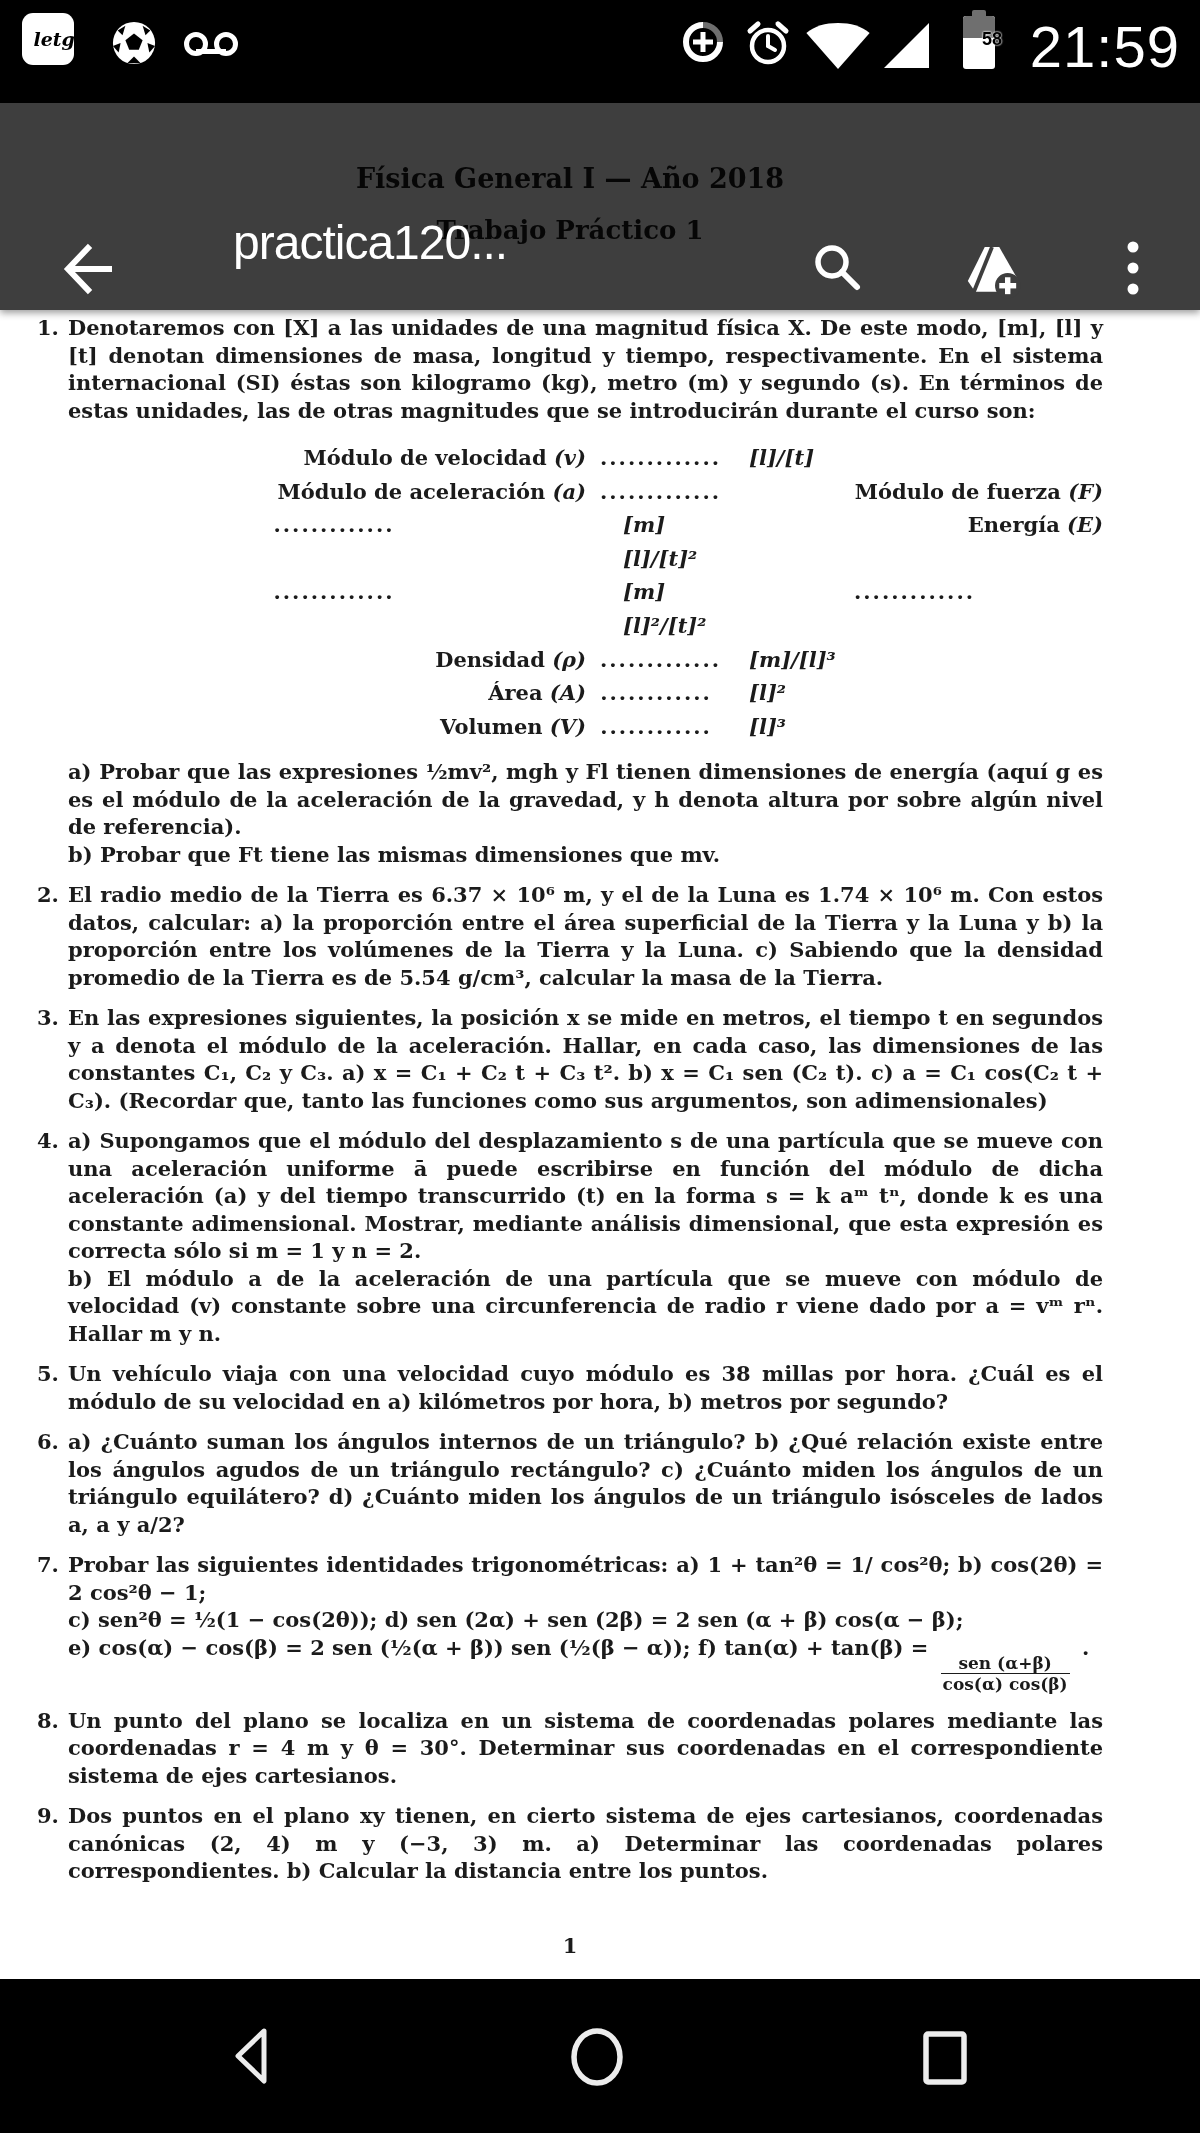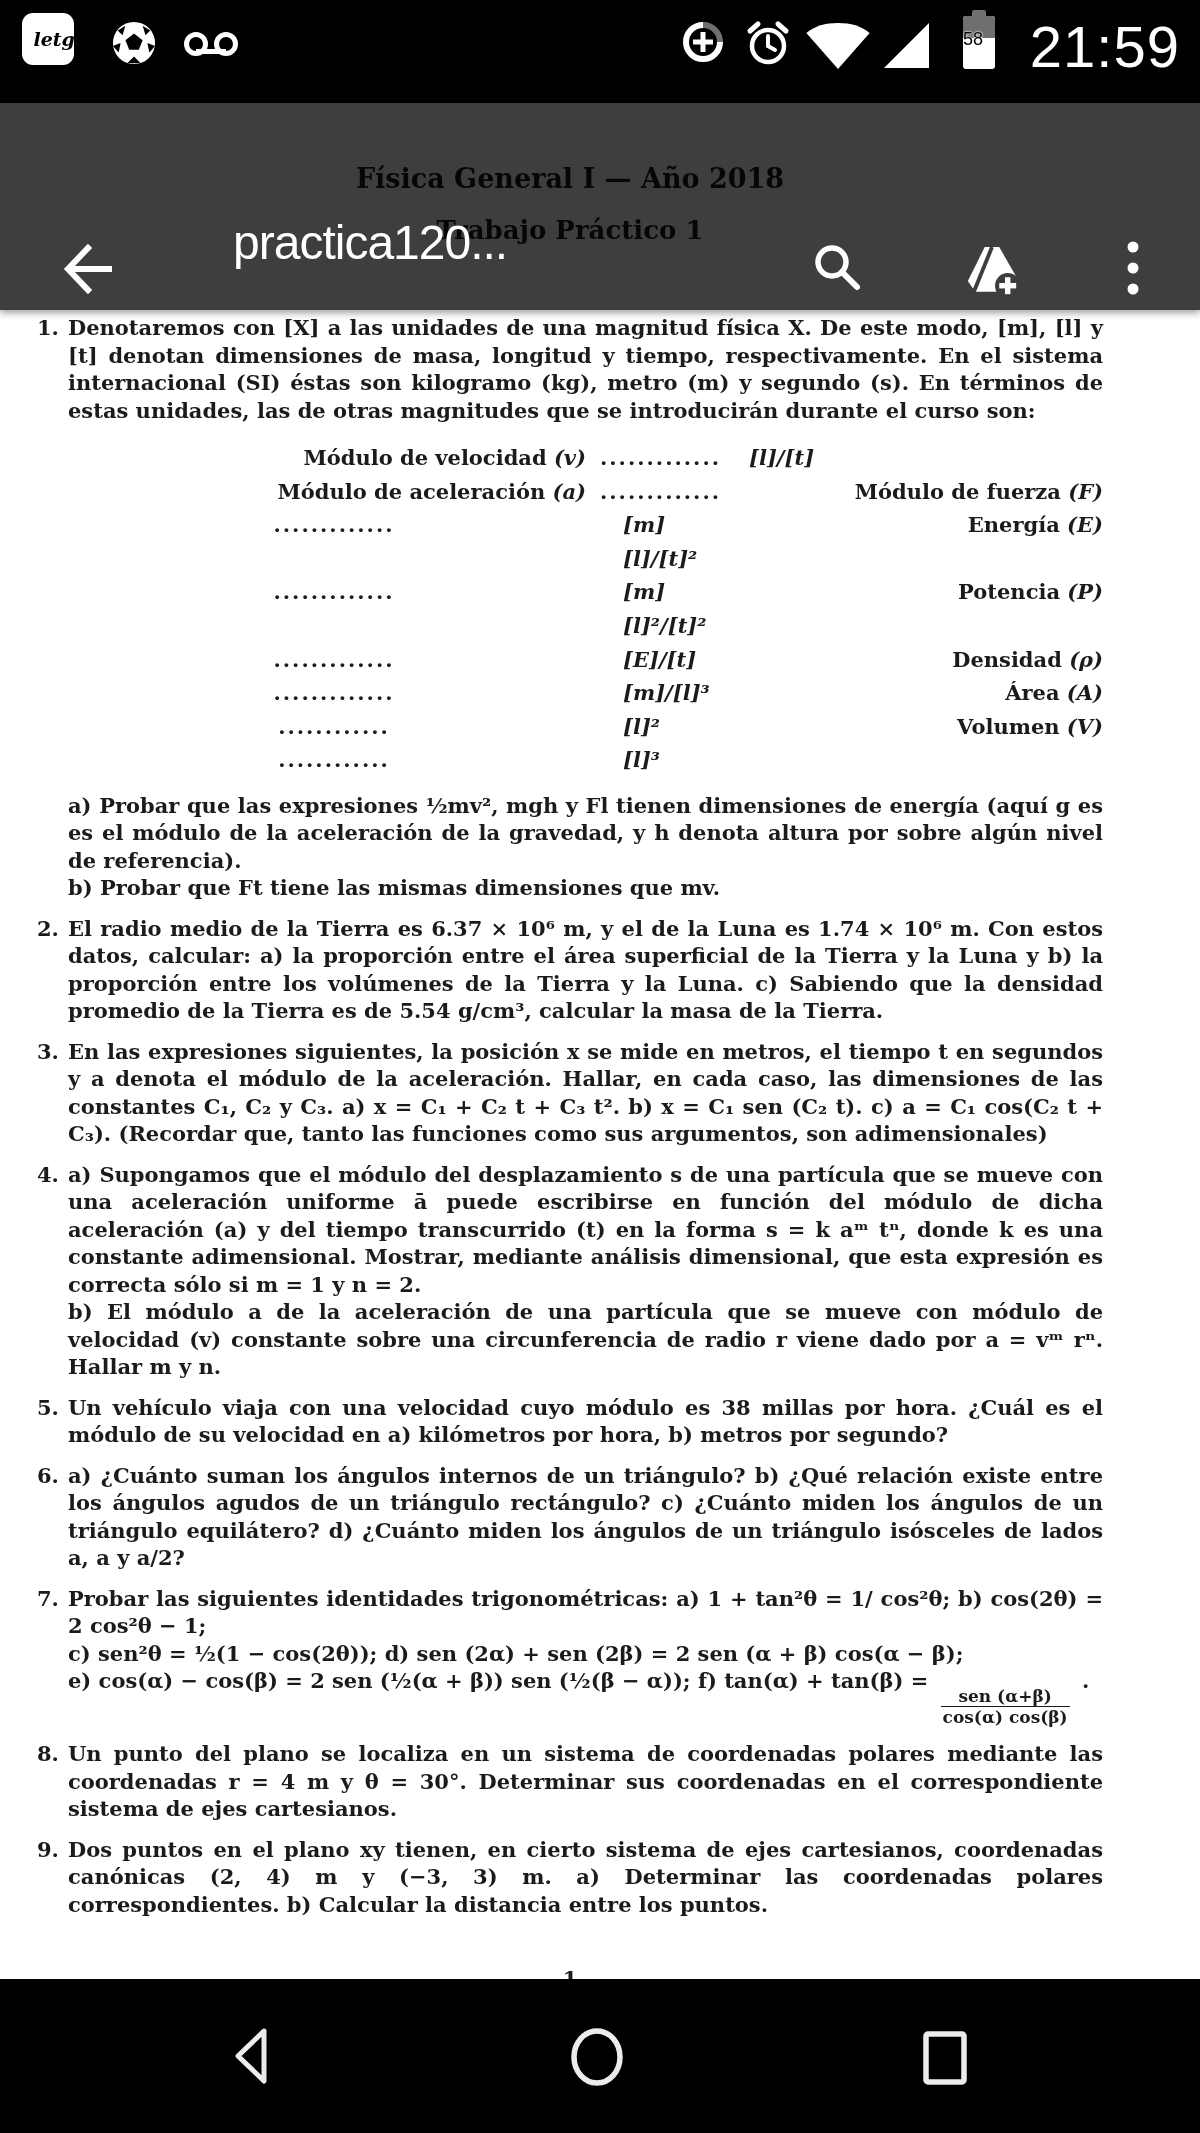--- a/index.html
+++ b/index.html
@@ -14,22 +14,22 @@
   .letgo-box {
     position:absolute; left:22px; top:13px; width:52px; height:52px;
     background:#fff; border-radius:11px; display:flex; align-items:center; justify-content:center;padding-left:25px;
   }
   .letgo-box span { font-family:"DejaVu Serif",serif; font-style:italic; font-weight:700; font-size:19px; color:#000; }
   .st-icon { position:absolute; }
   .battery { position:absolute; left:963px; top:16px; width:32px; height:53px; background:#fff; border-radius:3px; }
   .battery .nub { position:absolute; top:-6px; left:9px; width:14px; height:6px; background:#6f6f6f; border-radius:2px 2px 0 0; }
   .battery .empty { position:absolute; top:0; left:0; width:100%; height:42%; background:#6f6f6f; border-radius:3px 3px 0 0; }
   .battery .pct {
-    position:absolute; top:13px; left:0; width:100%; 
-    font-size:18px; font-weight:400; color:#000; text-shadow:0 0 2px #fff, 0 0 2px #fff;
+    position:absolute; top:13px; left:13px; width:100%; text-align:center;
+    font-size:18px; font-weight:700; color:#000; text-shadow:0 0 2px #fff, 0 0 2px #fff;
   }
   .clock { position:absolute; right:20px; top:13px; font-size:58px; color:#fff; letter-spacing:1px; }
   
   .app-bar {
     position:absolute; top:103px; left:0; width:1200px; height:207px;
     background:rgba(0,0,0,0.755); z-index:20; box-shadow:0 3px 7px rgba(0,0,0,0.38);
   }
   .app-bar .title {
     position:absolute; left:233px; top:112px; color:#fff; font-size:48px; font-weight:400;
     letter-spacing:-1px; white-space:nowrap;
@@ -133,23 +133,21 @@
             <div class="ut-dots">.............</div>
 
             <div class="ut-label"><span>Módulo de fuerza</span>&nbsp;<i>(F)</i></div>
             <div class="ut-dots">.............</div>
             <div class="ut-value">[m][l]/[t]²</div>
 
             <div class="ut-label"><span>Energía</span>&nbsp;<i>(E)</i></div>
             <div class="ut-dots">.............</div>
             <div class="ut-value">[m][l]²/[t]²</div>
 
-            <div class="ut-label"><span>Potencia</span>&nbsp;<i>(P)</i></div>
-            <div class="ut-dots">.............</div>
-            <div class="ut-value">[E]/[t]</div>
+            <div class="ut-dots">.............</div>
 
             <div class="ut-label"><span>Densidad</span>&nbsp;<i>(ρ)</i></div>
             <div class="ut-dots">.............</div>
             <div class="ut-value">[m]/[l]³</div>
 
             <div class="ut-label"><span>Área</span>&nbsp;<i>(A)</i></div>
             <div class="ut-dots">............</div>
             <div class="ut-value">[l]²</div>
 
             <div class="ut-label"><span>Volumen</span>&nbsp;<i>(V)</i></div>

